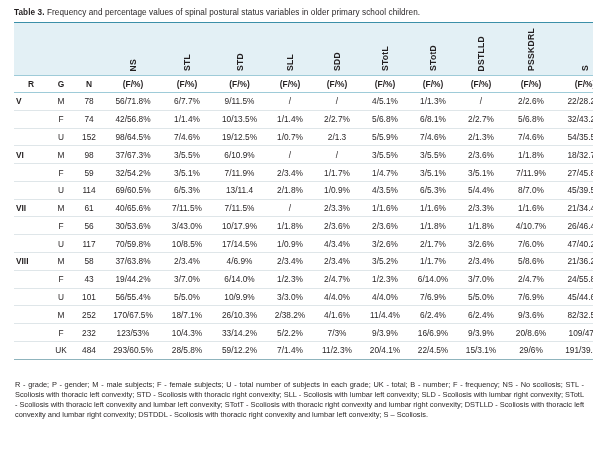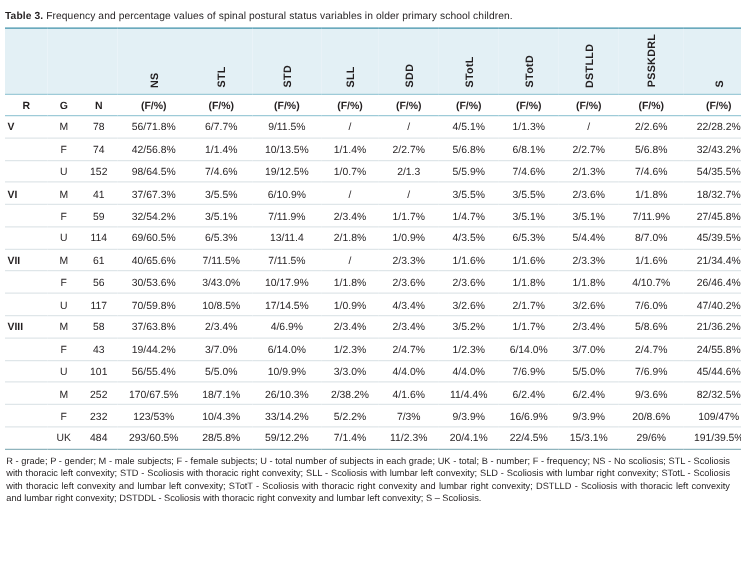--- a/index.html
+++ b/index.html
@@ -12,21 +12,21 @@
     height: 449px;
     font-family: "Liberation Sans", sans-serif;
     color: #231f20;
     overflow: hidden;
   }
   .wrap {
     width: 593px;
     height: 449px;
     position: relative;
     box-sizing: border-box;
-    padding: 5px 8px 0 4px;
+    padding: 5px 8px 0 14px;
   }
   .caption {
     font-size: 8.2px;
     line-height: 11px;
     color: #231f20;
     padding: 2px 0 4px 0;
     letter-spacing: 0.01em;
   }
   .caption b { font-weight: bold; }
 
@@ -84,20 +84,21 @@
   tbody td.gcol { text-align: center; }
   tbody td.ncol { }
   tbody tr.last-row td { border-bottom: 1.3px solid #8fb4bd; }
 
   .foot {
     font-size: 7.4px;
     line-height: 10.2px;
     text-align: justify;
     padding: 4px 1px 0 1px;
     color: #231f20;
+    margin-top: 16px;
   }
 </style>
 </head>
 <body>
 
 <div class="wrap">
 
   <div class="caption">
     <b>Table 3.</b><span> Frequency and percentage values of spinal postural status variables in older primary school children.</span>
   </div>
@@ -192,21 +193,21 @@
           <td>2/1.3</td>
           <td>5/5.9%</td>
           <td>7/4.6%</td>
           <td>2/1.3%</td>
           <td>7/4.6%</td>
           <td>54/35.5%</td>
         </tr>
         <tr class="grade-start">
           <td class="rcol">VI</td>
           <td class="gcol">M</td>
-          <td class="ncol">41</td>
+          <td class="ncol">98</td>
           <td>37/67.3%</td>
           <td>3/5.5%</td>
           <td>6/10.9%</td>
           <td>/</td>
           <td>/</td>
           <td>3/5.5%</td>
           <td>3/5.5%</td>
           <td>2/3.6%</td>
           <td>1/1.8%</td>
           <td>18/32.7%</td>

